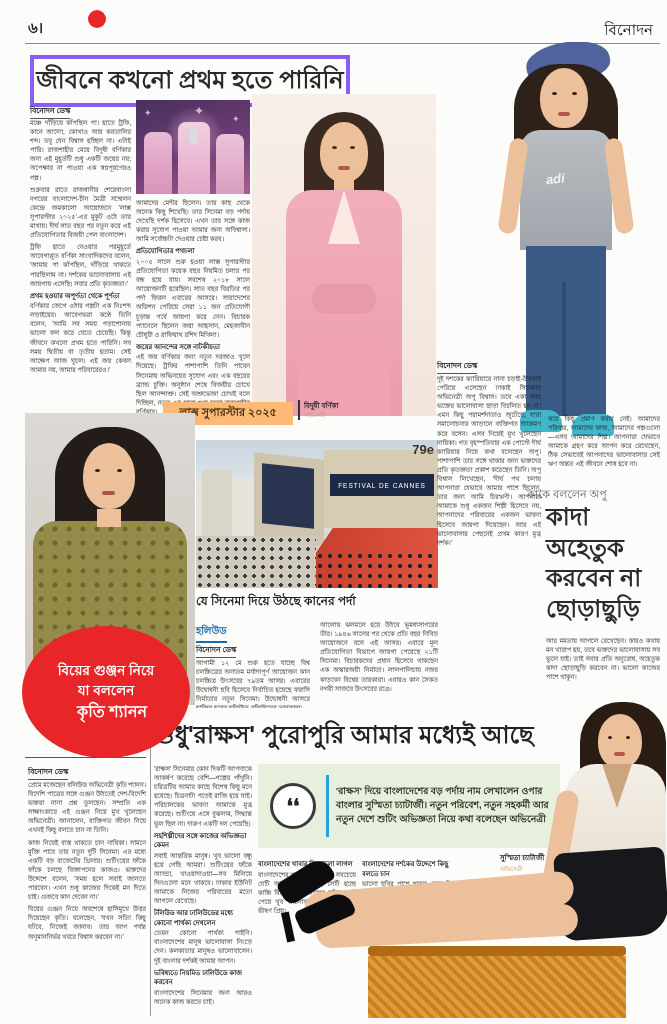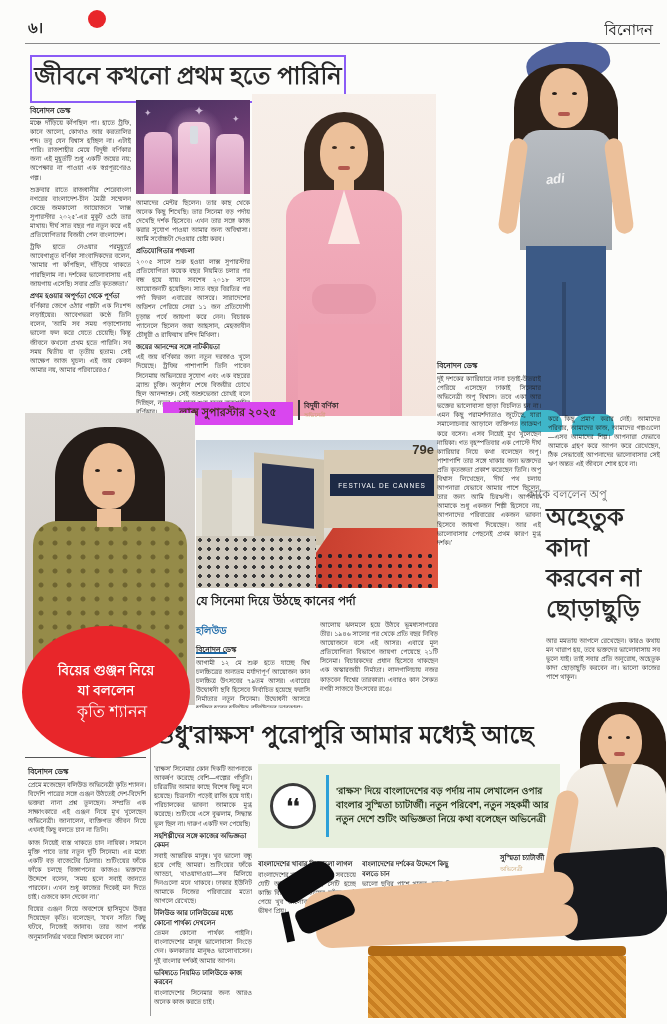--- a/index.html
+++ b/index.html
@@ -7,45 +7,45 @@
         font-family:"Liberation Sans",sans-serif;color:#1d1d1d;}
   .abs{position:absolute;}
   
   .pageno{left:28px;top:16px;font-size:15px;font-weight:bold;}
   .masthead{left:50px;top:8px;font-size:24px;font-weight:bold;letter-spacing:1px;color:#111;z-index:2;}
   .sun{left:88px;top:10px;width:18px;height:18px;border-radius:50%;background:#e8262a;z-index:1;}
   .date{left:0;top:26px;width:667px;text-align:center;font-size:9.5px;color:#333;}
   .section{right:14px;top:18px;font-size:15px;font-weight:normal;}
   .header-rule{left:25px;top:43px;width:635px;height:1px;background:#8a8a8a;}
   
-  .hbox{left:30px;top:55px;width:312px;height:44px;border:2px solid #8b5cf6;display:flex;justify-content:center;}
+  .hbox{left:30px;top:55px;width:312px;height:44px;border:4px solid #8b5cf6;display:flex;align-items:center;justify-content:center;}
   .h1{font-size:24px;font-weight:bold;color:#2a2a2a;white-space:nowrap;}
   .byline{font-size:7.5px;font-weight:bold;color:#222;}
   .byline span{display:inline-block;border-bottom:1px solid #555;padding-bottom:1px;}
   .col{font-size:6.4px;line-height:1.42;text-align:justify;color:#222;overflow:hidden;}
   .col .p{margin:0 0 3px 0;}
   .col .sub{font-weight:bold;font-size:6.7px;margin:3px 0 1px 0;text-align:left;}
-  .kicker-blue{font-size:10px;font-weight:bold;color:#1b69a8;border-bottom:2px solid #1b69a8;display:inline-block;padding-bottom:12px;}
+  .kicker-blue{font-size:10px;font-weight:bold;color:#1b69a8;border-bottom:2px solid #1b69a8;display:inline-block;padding-bottom:1px;}
   .kicker-gray{font-size:11px;color:#5a5a5a;}
   .h2{font-size:12px;font-weight:bold;color:#222;white-space:nowrap;}
   .h3line{font-size:24px;font-weight:bold;color:#2b2b2b;line-height:1.28;}
   .h-bottom{font-size:24px;font-weight:bold;color:#222;white-space:nowrap;}
   .vrule{width:1px;background:#9a9a9a;}
   .hrule{height:1px;background:#555;}
   
-  .strip{left:163px;top:402px;width:130px;height:23px;background:#d946ef;display:flex;align-items:center;justify-content:center;
+  .strip{left:163px;top:402px;width:130px;height:23px;background:#fdba74;display:flex;align-items:center;justify-content:center;
          font-size:11px;font-weight:bold;color:#4a3categ11;color:#443018;}
   .stripname{left:298px;top:400px;width:60px;border-left:2px solid #333;padding-left:4px;}
   .stripname .nm{font-size:7px;font-weight:bold;color:#222;}
   .stripname .rl{font-size:5.5px;color:#c59a62;}
   
   .redcircle{left:22px;top:626px;width:168px;height:132px;border-radius:50%;background:#e8262a;z-index:5;
              display:flex;flex-direction:column;align-items:center;justify-content:center;color:#fff;text-align:center;}
   .redcircle .l1{font-size:13.5px;font-weight:bold;line-height:1.5;}
-  .redcircle .l3{font-size:16px;font-weight:normal;line-height:1.4;margin-left:12px;}
+  .redcircle .l3{font-size:16px;font-weight:bold;line-height:1.4;margin-left:12px;}
   
   .quotebox{left:258px;top:764px;width:302px;height:84px;background:#e7efdd;display:flex;align-items:center;}
   .qicon{width:40px;height:40px;border:3px solid #3a3a3a;border-radius:50%;margin:0 10px 0 12px;flex:0 0 auto;
          display:flex;align-items:center;justify-content:center;font-size:20px;font-weight:bold;color:#222;background:#fff;}
   .qbar{width:3px;height:62px;background:#2da0d8;margin-right:7px;flex:0 0 auto;}
   .qtext{font-size:9.3px;line-height:1.5;color:#243019;font-weight:bold;padding-right:8px;}
   
   .photo{overflow:hidden;}
   .pageant{left:136px;top:100px;width:114px;height:94px;background:linear-gradient(160deg,#46305e 0%,#6e3d74 55%,#a75f93 100%);}
   .pageant .glow{position:absolute;left:28px;top:6px;width:60px;height:60px;border-radius:50%;background:radial-gradient(circle,#d9a9d0AA,#0000 70%);}
@@ -193,22 +193,22 @@
     <span>বিনোদন ডেস্ক</span>
   </div>
   <div class="abs col" style="left:437px;top:374px;width:104px;height:332px;">
     <div class="p">দুই দশকের ক্যারিয়ারে নানা চড়াই-উতরাই পেরিয়ে এসেছেন ঢাকাই সিনেমার অভিনেত্রী অপু বিশ্বাস। তবে একা আর ভক্তের ভালোবাসা ছাড়া বিচলিত হন না। এমন কিছু পরামর্শদাতাও জুটেছে, যারা সমালোচনার আড়ালে ব্যক্তিগত আক্রমণ করে বসেন। এসব নিয়েই মুখ খুলেছেন নায়িকা। গত বৃহস্পতিবার এক পোস্টে দীর্ঘ ক্যারিয়ার নিয়ে কথা বলেছেন অপু। পাশাপাশি তার সঙ্গে থাকার জন্য ভক্তদের প্রতি কৃতজ্ঞতা প্রকাশ করেছেন তিনি। অপু বিশ্বাস লিখেছেন, 'দীর্ঘ পথ চলায় আপনারা যেভাবে আমার পাশে ছিলেন, তার জন্য আমি চিরঋণী। আপনারা আমাকে শুধু একজন শিল্পী হিসেবে নয়, আপনাদের পরিবারের একজন ভাবনা হিসেবে জায়গা দিয়েছেন। আর এই ভালোবাসার পেছনেই প্রথম কারণ মুগ্ধ দর্শক।'</div>
   </div>
   <div class="abs col" style="left:548px;top:414px;width:112px;height:66px;">
     <div class="p">করে কিছু প্রমাণ করার নেই। আমাদের পরিবার, আমাদের কাজ, আমাদের গল্পগুলো—এসব আমাদের শিল্প। আপনারা যেভাবে আমাকে গ্রহণ করে আপন করে রেখেছেন, ঠিক সেভাবেই আপনাদের ভালোবাসার সেই ঋণ অন্তত এই জীবনে শোধ হবে না।</div>
   </div>
   <div class="abs kicker-gray" style="left:515px;top:486px;margin-left:12px;">কাকে বললেন অপু</div>
   <div class="abs" style="left:546px;top:502px;width:120px;">
+    <div class="h3line">কাদা</div>
     <div class="h3line">অহেতুক</div>
-    <div class="h3line">কাদা</div>
     <div class="h3line">করবেন না</div>
     <div class="h3line">ছোড়াছুড়ি</div>
   </div>
   <div class="abs col" style="left:546px;top:636px;width:114px;height:70px;">
     <div class="p">আর মমতায় আগলে রেখেছেন। কারও কথায় মন খারাপ হয়, তবে ভক্তদের ভালোবাসায় সব ভুলে যাই। তাই সবার প্রতি অনুরোধ, অহেতুক কাদা ছোড়াছুড়ি করবেন না। ভালো কাজের পাশে থাকুন।</div>
   </div>
 
   <div class="abs vrule" style="left:150px;top:714px;height:302px;"></div>
   <div class="abs h-bottom" style="left:154px;top:716px;">শুধু'রাক্ষস' পুরোপুরি আমার মধ্যেই আছে</div>
 

